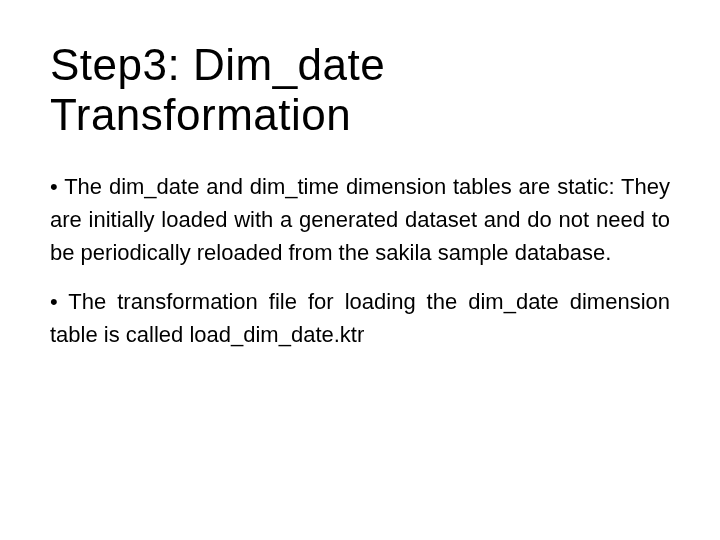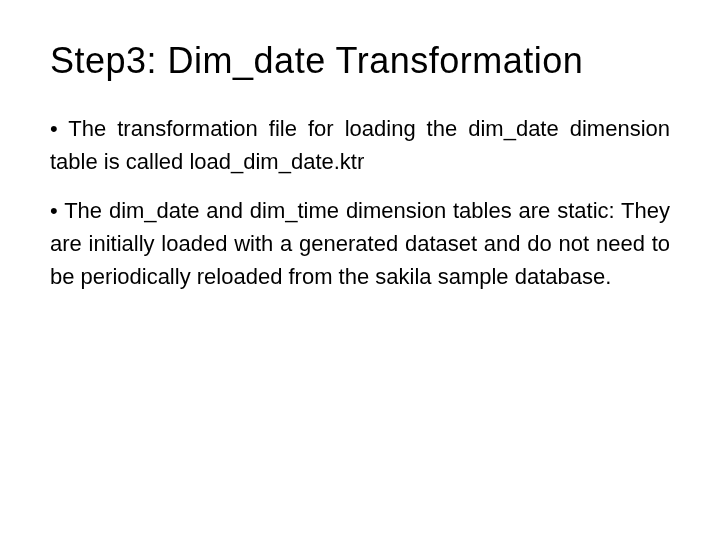--- a/index.html
+++ b/index.html
@@ -13,21 +13,21 @@
       height: 540px;
       background-color: #ffffff;
       font-family: 'Arial', sans-serif;
       display: flex;
       flex-direction: column;
       justify-content: flex-start;
       padding: 40px 50px;
     }
 
     .title {
-      font-size: 36px;
+      font-size: 44px;
       font-weight: normal;
       color: #000000;
       margin-bottom: 30px;
       letter-spacing: 0.5px;
     }
 
     .content {
       font-size: 22px;
       line-height: 1.5;
       color: #000000;
@@ -38,17 +38,17 @@
       margin-bottom: 16px;
     }
   </style>
 </head>
 <body>
 
 <h1 class="title">Step3: Dim_date Transformation</h1>
 
 <div class="content">
 
+  <p class="paragraph">• The dim_date and dim_time dimension tables are static: They are initially loaded with a generated dataset and do not need to be periodically reloaded from the sakila sample database.</p>
+
   <p class="paragraph">• The transformation file for loading the dim_date dimension table is called load_dim_date.ktr</p>
-
-  <p class="paragraph">• The dim_date and dim_time dimension tables are static: They are initially loaded with a generated dataset and do not need to be periodically reloaded from the sakila sample database.</p>
 
 </div>
 
 </body></html>

